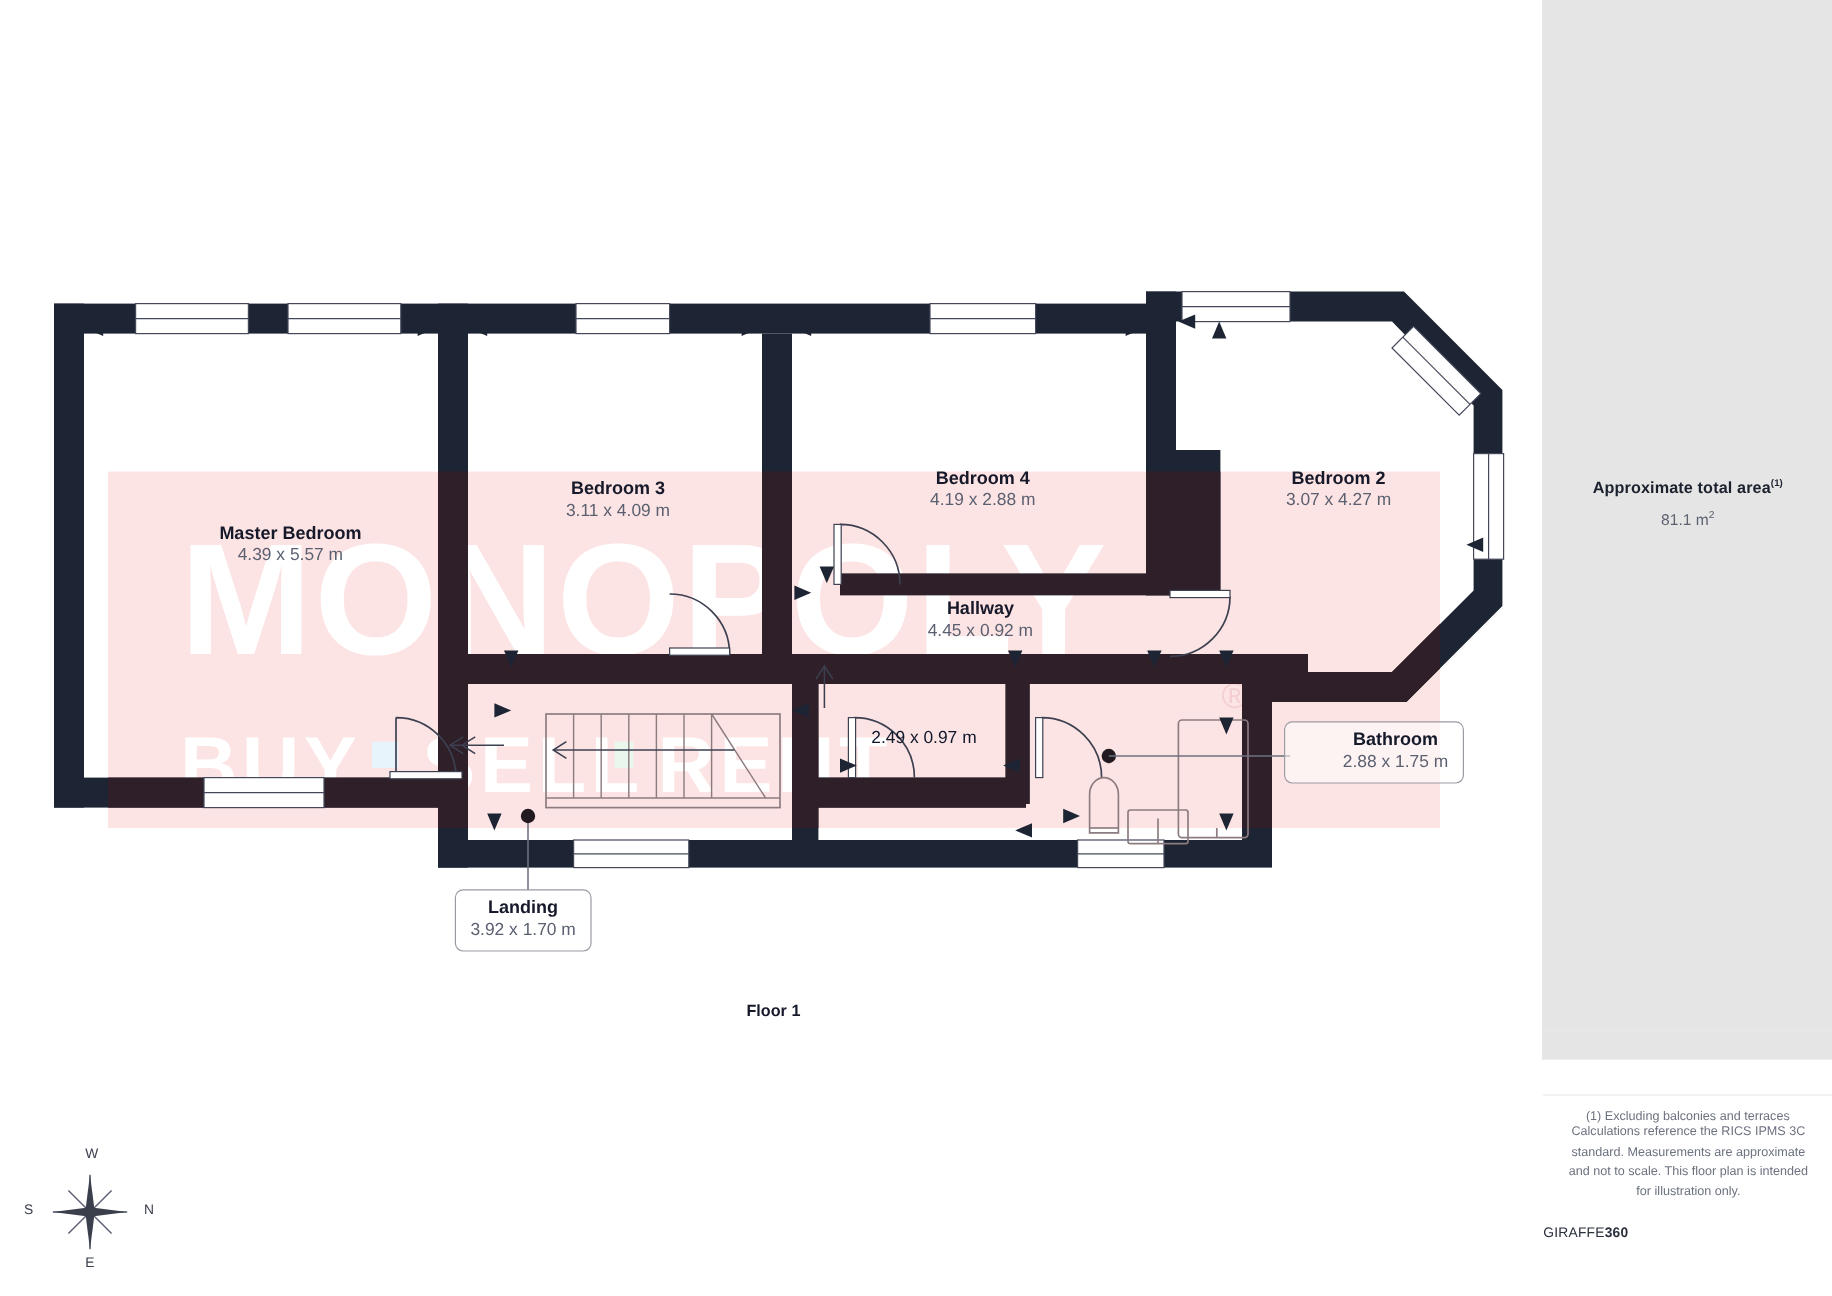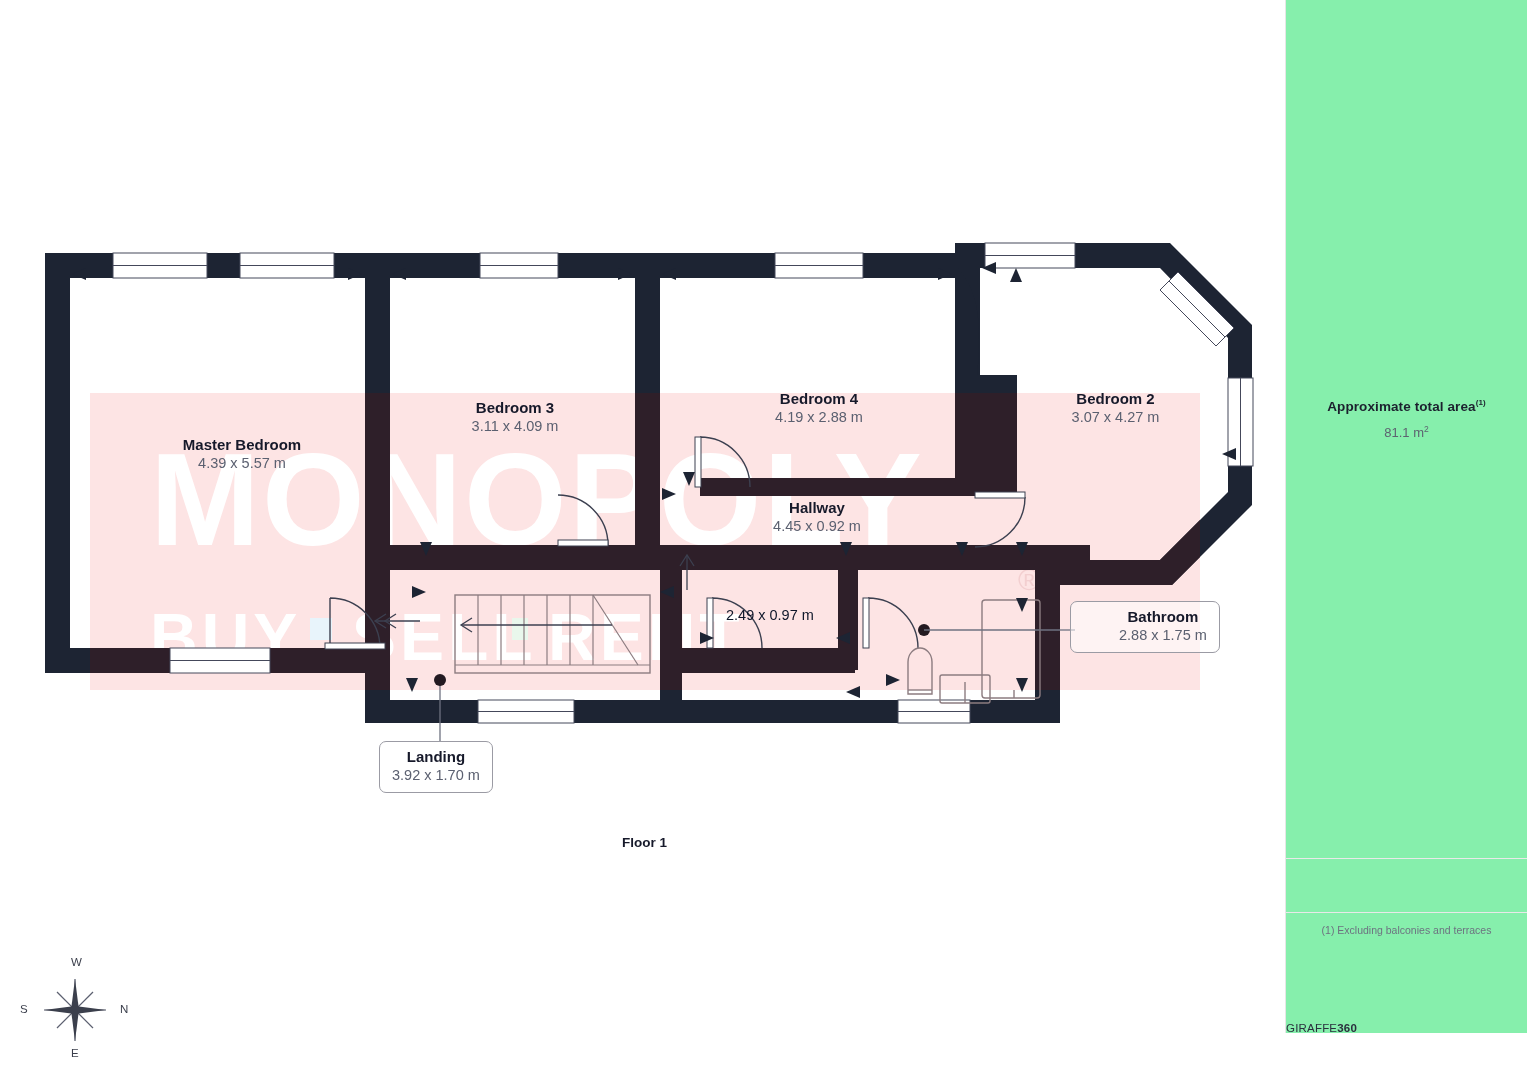--- a/index.html
+++ b/index.html
@@ -1,21 +1,21 @@
 <!DOCTYPE html>
 <html><head>
 <meta charset="utf-8">
 <style>
   html,body{margin:0;padding:0;background:#ffffff;}
   body{width:1527px;height:1080px;position:relative;overflow:hidden;
        font-family:"Liberation Sans","DejaVu Sans",sans-serif;color:#1c212e;}
 
   
-  #side-panel{position:absolute;left:1285px;top:0;width:242px;height:1033px;
-              border-left:1px solid #e6e6e6;box-sizing:border-box;background:#86efac;}
+  #side-panel{position:absolute;left:1285px;top:0;width:242px;height:883px;
+              border-left:1px solid #e6e6e6;box-sizing:border-box;background:#e5e5e5;}
   #side-panel .divider{position:absolute;left:0;width:100%;height:1px;background:#e9e9e9;}
   .area-title{position:absolute;left:0;top:398px;width:100%;text-align:center;
               font-size:13.5px;font-weight:bold;color:#1c212e;letter-spacing:.1px;}
   .area-title sup{font-size:8px;font-weight:bold;vertical-align:super;}
   .area-value{position:absolute;left:0;top:424px;width:100%;text-align:center;
               font-size:13px;color:#5d6270;}
   .area-value sup{font-size:8.5px;vertical-align:super;}
   .footnote{position:absolute;left:0;top:924px;width:100%;text-align:center;
             font-size:10.5px;color:#6d7280;}
   .legal{position:absolute;left:16px;top:935px;width:210px;text-align:center;
@@ -333,18 +333,19 @@
   <div class="area-value">
     <span>81.1 m</span><sup>2</sup>
   </div>
 
   <div class="divider" style="top:858px;"></div>
 
   <div class="footnote">(1) Excluding balconies and terraces</div>
 
   <div class="divider" style="top:912px;"></div>
 
+  <div class="legal">Calculations reference the RICS IPMS 3C standard. Measurements are approximate and not to scale. This floor plan is intended for illustration only.</div>
 
   <div class="brand">
     <span>GIRAFFE</span><b>360</b>
   </div>
 
 </div>
 
 </body></html>

